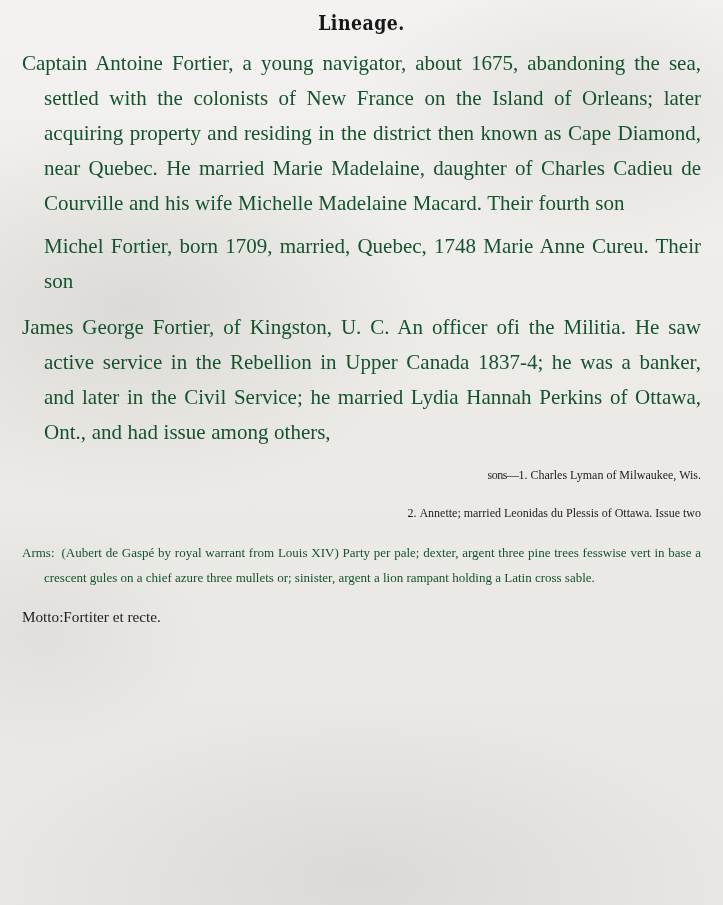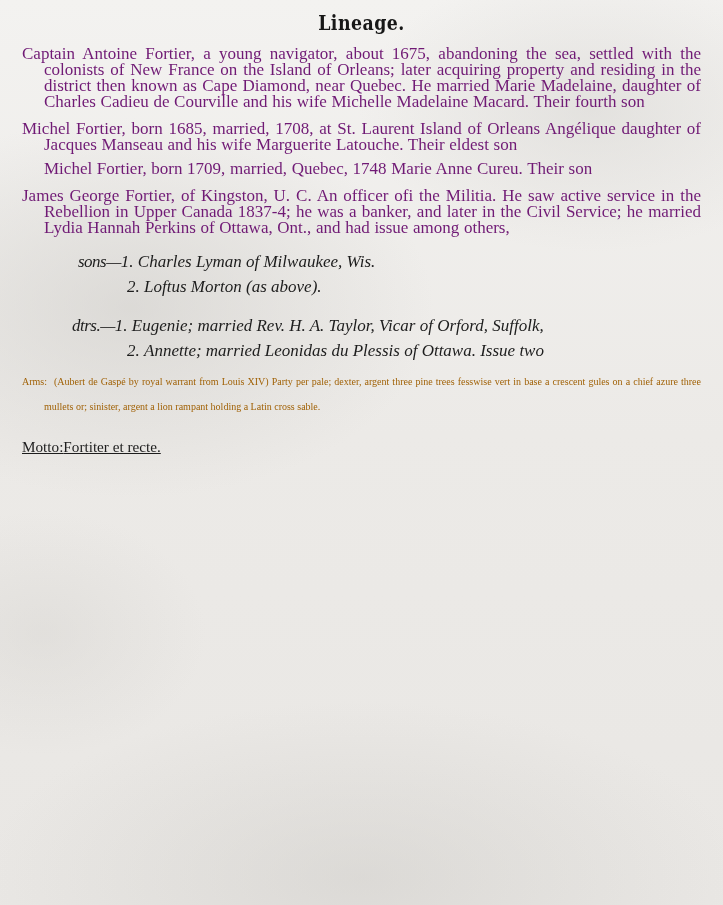--- a/index.html
+++ b/index.html
@@ -51,46 +51,45 @@
     margin: 0 22px 0 22px;
     width: 679px;
   }
 
   
   p.entry {
     margin: 0 0 0 0;
     padding: 0 0 0 22px;
     text-indent: -22px;
     text-align: justify;
-    font-size: 17px;
-    line-height: 16px;
+    font-size: 21px;
+    line-height: 35px;
     word-spacing: 0.4px;
-    color: #701a75;
+    color: #14532d;
   }
   p.entry.gap {
     margin-top: 11px;
   }
   
   p.entry.nested {
     padding-left: 22px;
     text-indent: 0;
     margin-top: 8px;
   }
 
   
   .list-group {
     margin-top: 13px;
   }
   .list-row {
     display: block;
-    font-size: 17px;
+    font-size: 12px;
     line-height: 25.3px;
-    text-align: left;
+    text-align: right;
     color: #1d1d1d;
-    font-style: italic;
   }
   .list-row.lead-sons {
     padding-left: 56px;
     text-indent: -0px;
   }
   .list-row.lead-dtrs {
     padding-left: 50px;
   }
   .list-row.item {
     padding-left: 105px;
@@ -103,75 +102,71 @@
   .list-row.wrap .wrapline {
     display: block;
     padding-left: 17px;
   }
   .dash {
     letter-spacing: -0.5px;
   }
 
   
   .label-block {
-    margin-top: 6px;
+    margin-top: 13px;
     padding-left: 22px;
     text-indent: -22px;
-    font-size: 10px;
+    font-size: 13px;
     line-height: 25.3px;
     text-align: justify;
-    color: #a16207;
+    color: #14532d;
   }
   .label-block .lbl {
     font-weight: normal;
   }
   .label-block .gapafter {
     display: inline-block;
     width: 7px;
   }
   .motto-block {
     margin-top: 14px;
     padding-left: 22px;
     text-indent: -22px;
     font-size: 15.2px;
     line-height: 25.3px;
     text-align: left;
     color: #1d1d1d;
-    text-decoration: underline;
   }
   .nojustify { text-align: left; }
 </style>
 </head>
 <body>
 
 <div class="paper"></div>
 
 <div class="page">
 
   <div class="title">Lineage.</div>
 
   <div class="body-block">
 
     <p class="entry gap">Captain Antoine Fortier, a young navigator, about 1675, abandoning the sea, settled with the colonists of New France on the Island of Orleans; later acquiring property and residing in the district then known as Cape Diamond, near Quebec.  He married Marie Madelaine, daughter of Charles Cadieu de Courville and his wife Michelle Madelaine Macard.  Their fourth son</p>
 
-    <p class="entry gap">Michel Fortier, born 1685, married, 1708, at St. Laurent Island of Orleans Angélique daughter of Jacques Manseau and his wife Marguerite Latouche. Their eldest son</p>
 
     <p class="entry nested nojustify">Michel Fortier, born 1709, married, Quebec, 1748 Marie Anne Cureu. Their son</p>
 
 
 
     <p class="entry gap">James George Fortier, of Kingston, U. C.  An officer ofi the Militia.  He saw active service in the Rebellion in Upper Canada 1837-4; he was a banker, and later in the Civil Service; he married Lydia Hannah Perkins of Ottawa, Ont., and had issue among others,</p>
 
     <div class="list-group">
       <div class="list-row lead-sons"><span class="dash">sons—</span><span>1.</span>&nbsp;<span>Charles Lyman of Milwaukee, Wis.</span></div>
-      <div class="list-row item"><span>2.</span>&nbsp;<span>Loftus Morton (as above).</span></div>
     </div>
 
     <div class="list-group">
-      <div class="list-row lead-dtrs"><span class="dash">dtrs.—</span><span>1.</span>&nbsp;<span>Eugenie; married Rev. H. A. Taylor, Vicar of Orford, Suffolk,</span></div>
       <div class="list-row item"><span>2.</span>&nbsp;<span>Annette; married Leonidas du Plessis of Ottawa.  Issue two</span></div>
     </div>
 
     <div class="label-block"><span class="lbl">Arms:</span><span class="gapafter"></span><span>(Aubert de Gaspé by royal warrant from Louis XIV) Party per pale; dexter, argent three pine trees fesswise vert in base a crescent gules on a chief azure three mullets or; sinister, argent a lion rampant holding a Latin cross sable.</span></div>
 
     <div class="motto-block"><span class="lbl">Motto:</span><span class="gapafter"></span><span>Fortiter et recte.</span></div>
 
   </div>
 </div>
 

